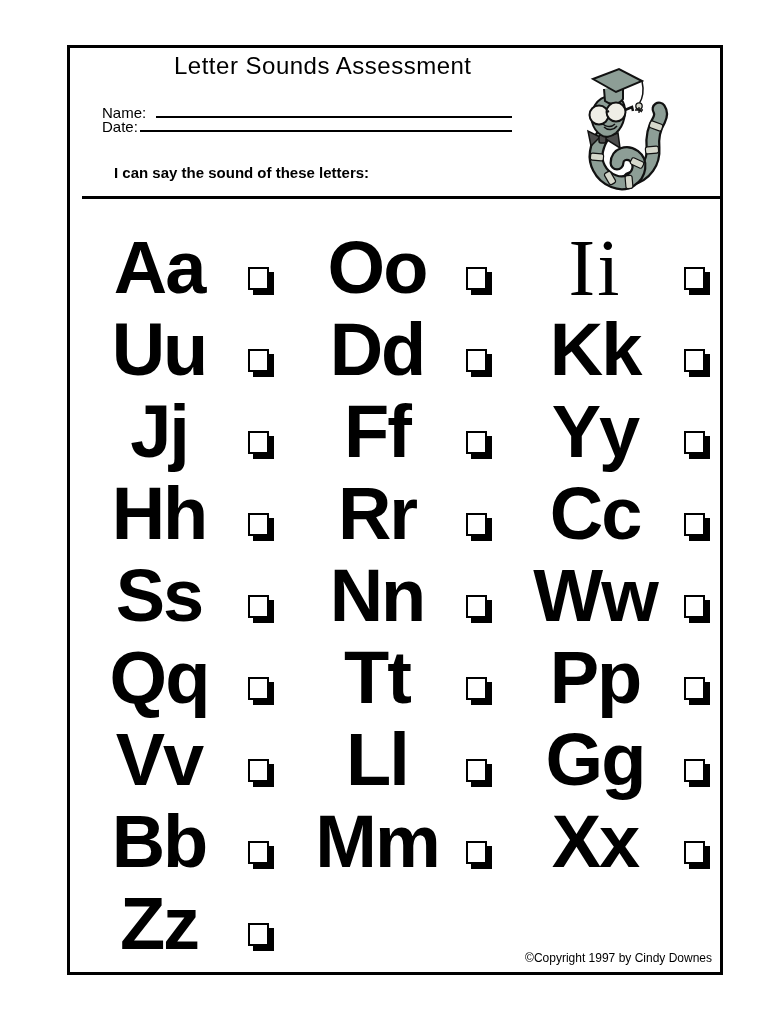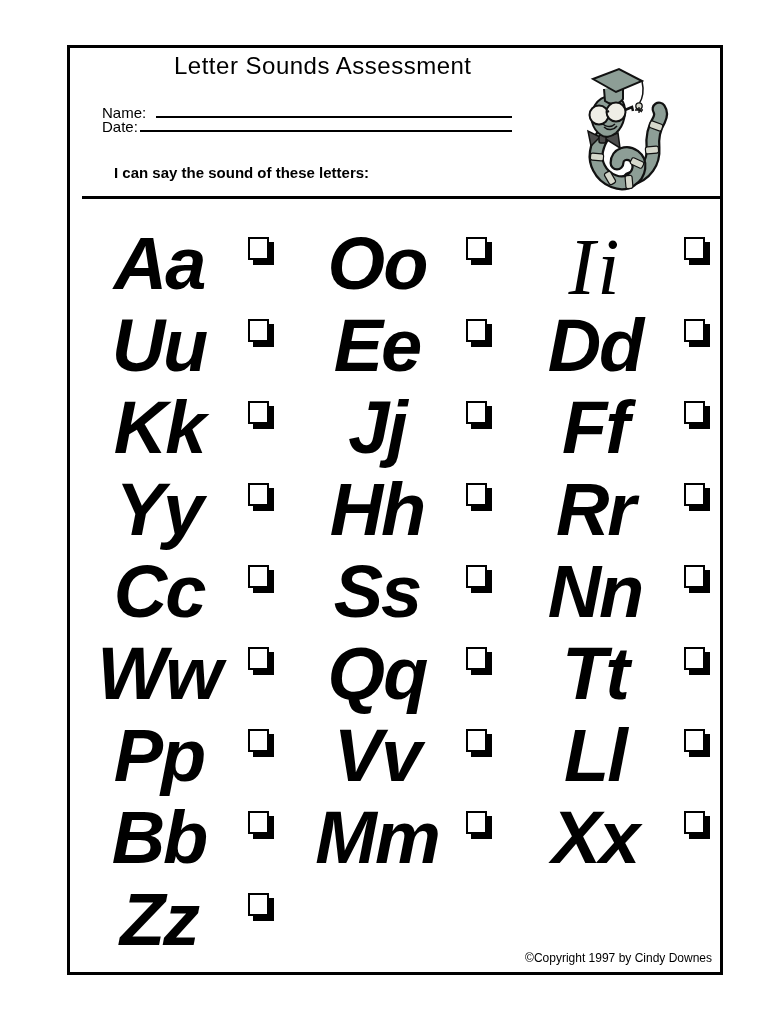--- a/index.html
+++ b/index.html
@@ -26,21 +26,21 @@
   .field-date .line{margin-left:2px;}
   .instruction{position:absolute;left:32px;top:116px;margin:0;
     font-size:15px;font-weight:bold;}
   .worm{position:absolute;top:10px;right:48px;width:106px;height:138px;}
   
   .letters{
     position:relative;height:773px;box-sizing:border-box;
     display:grid;grid-template-columns:218px 218px 210px;grid-auto-rows:82px;
     padding:28px 0 0 14px;
   }
-  .cell{display:flex;align-items:flex-start;font-style:italic;}
+  .cell{display:flex;align-items:center;}
   .pair{
     display:inline-block;width:150px;text-align:center;
     font-size:74px;font-weight:bold;line-height:1;letter-spacing:-2px;
     white-space:nowrap;
   }
   .pair.serif{
     font-family:"Liberation Serif",serif;font-weight:400;
     font-size:80px;letter-spacing:2px;
   }
   .chk{
@@ -134,24 +134,20 @@
         </div>
         <div class="cell">
           <span class="pair serif">Ii</span>
           <span class="chk"></span>
         </div>
         <div class="cell">
           <span class="pair">Uu</span>
           <span class="chk"></span>
         </div>
         <div class="cell">
-          <span class="pair">Ee</span>
-          <span class="chk"></span>
-        </div>
-        <div class="cell">
           <span class="pair">Dd</span>
           <span class="chk"></span>
         </div>
         <div class="cell">
           <span class="pair">Kk</span>
           <span class="chk"></span>
         </div>
         <div class="cell">
           <span class="pair">Jj</span>
           <span class="chk"></span>
@@ -199,20 +195,24 @@
         <div class="cell">
           <span class="pair">Pp</span>
           <span class="chk"></span>
         </div>
         <div class="cell">
           <span class="pair">Vv</span>
           <span class="chk"></span>
         </div>
         <div class="cell">
           <span class="pair">Ll</span>
+          <span class="chk"></span>
+        </div>
+        <div class="cell">
+          <span class="pair">Gg</span>
           <span class="chk"></span>
         </div>
         <div class="cell">
           <span class="pair">Bb</span>
           <span class="chk"></span>
         </div>
         <div class="cell">
           <span class="pair">Mm</span>
           <span class="chk"></span>
         </div>

